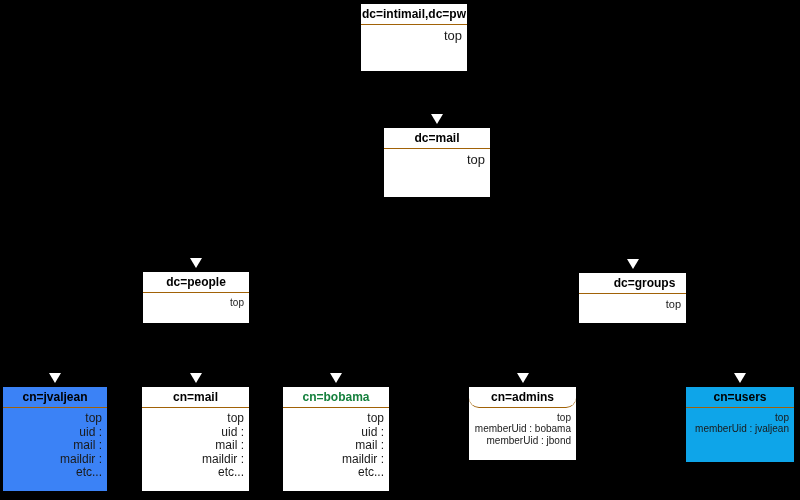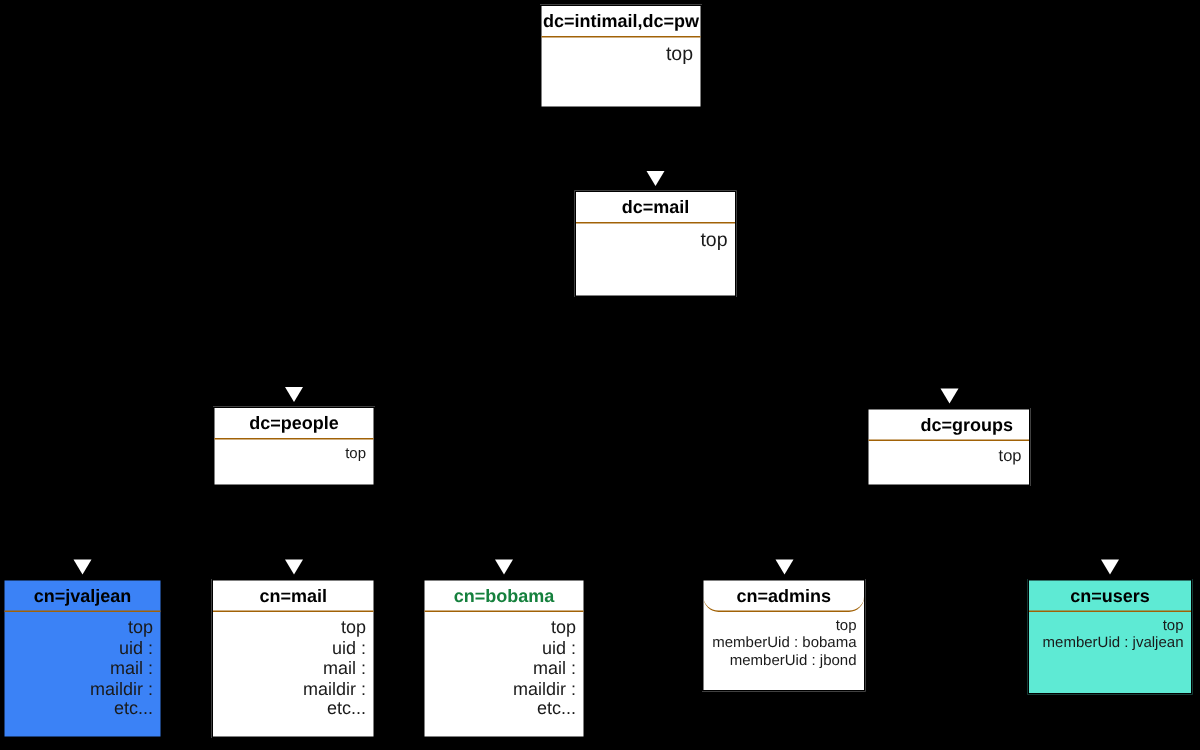--- a/index.html
+++ b/index.html
@@ -145,21 +145,21 @@
       <div class="node-body" style="font-size: 10px; color: rgb(26, 26, 26);">
           <div class="attr-line">top</div>
           <div class="attr-line">memberUid : bobama</div>
           <div class="attr-line">memberUid : jbond</div>
         </div>
     </div>
   </div>
 
   <div class="node" style="left: 685px; top: 386px; width: 110px; height: 77px;">
     <div class="arrow-down" style="border-top-color: rgb(255, 255, 255);"></div>
-    <div class="box" style="background: #5eead4; border-color: rgb(0, 0, 0);">
+    <div class="box" style="background: #0ea5e9; border-color: rgb(0, 0, 0);">
       <div class="node-title" style="color: rgb(0, 0, 0);">cn=users</div>
       <div class="node-body" style="font-size: 10px; color: rgb(26, 26, 26);">
           <div class="attr-line">top</div>
           <div class="attr-line">memberUid : jvaljean</div>
         </div>
     </div>
   </div>
 </div>
 
 </body></html>

